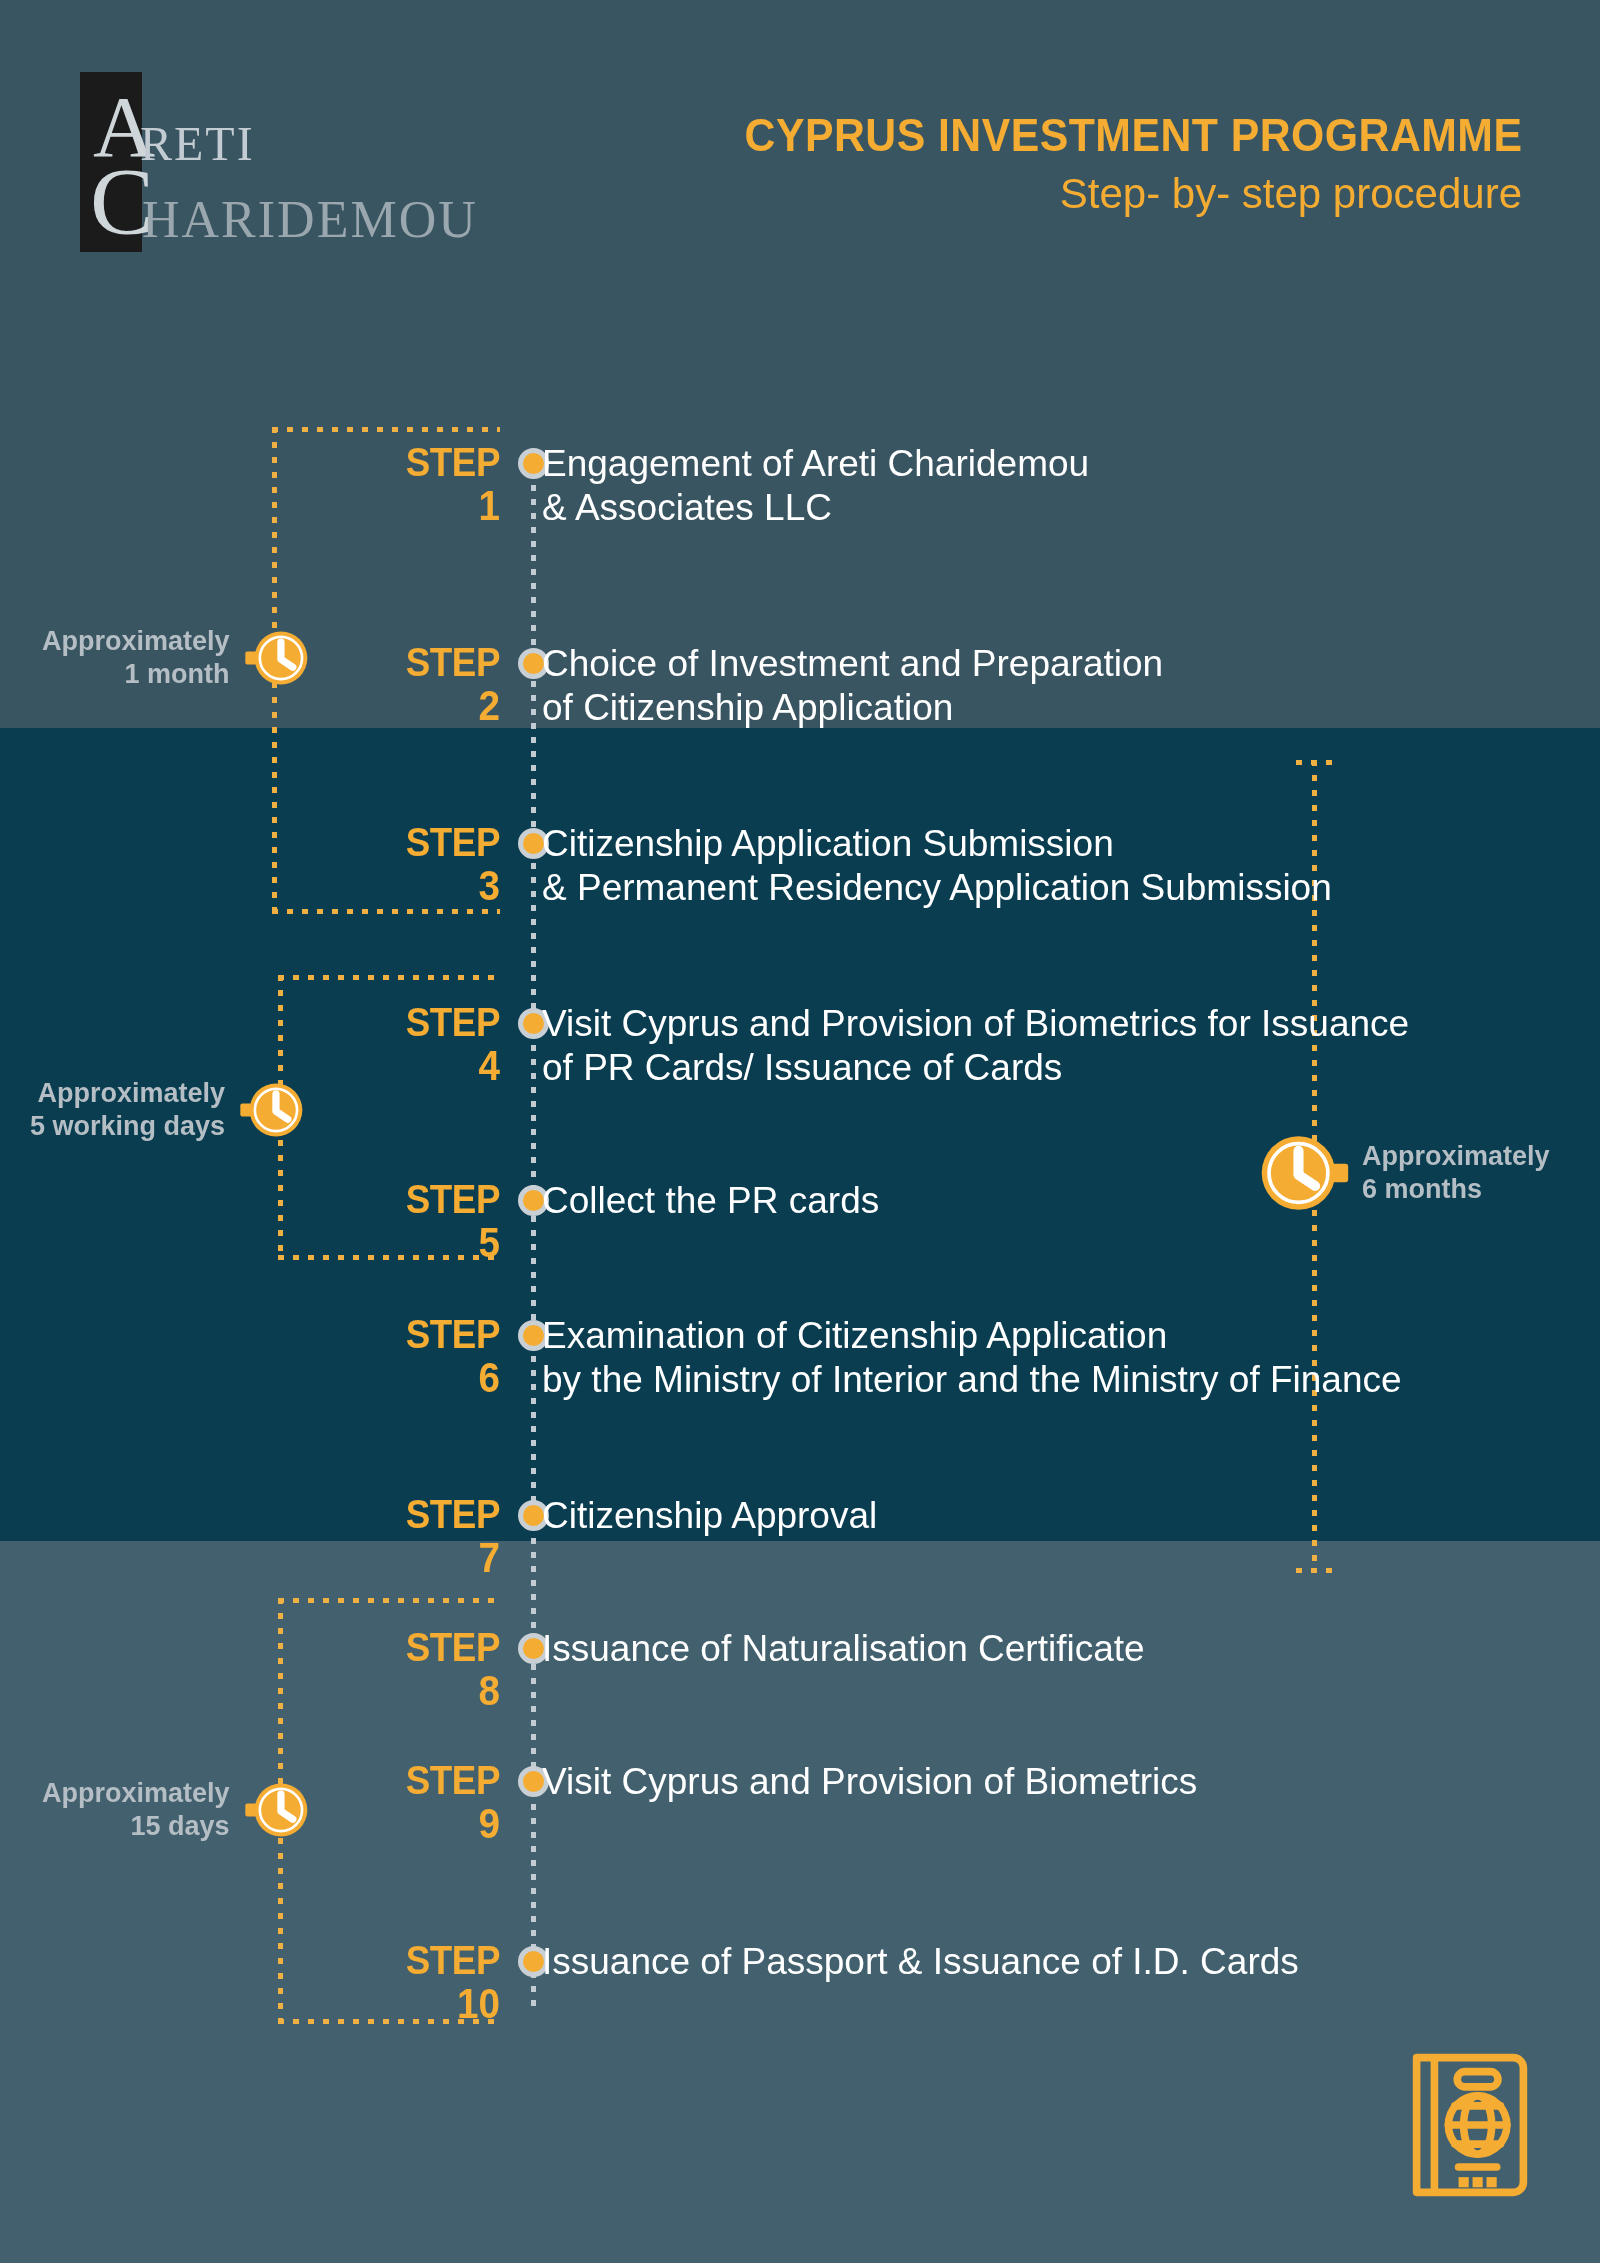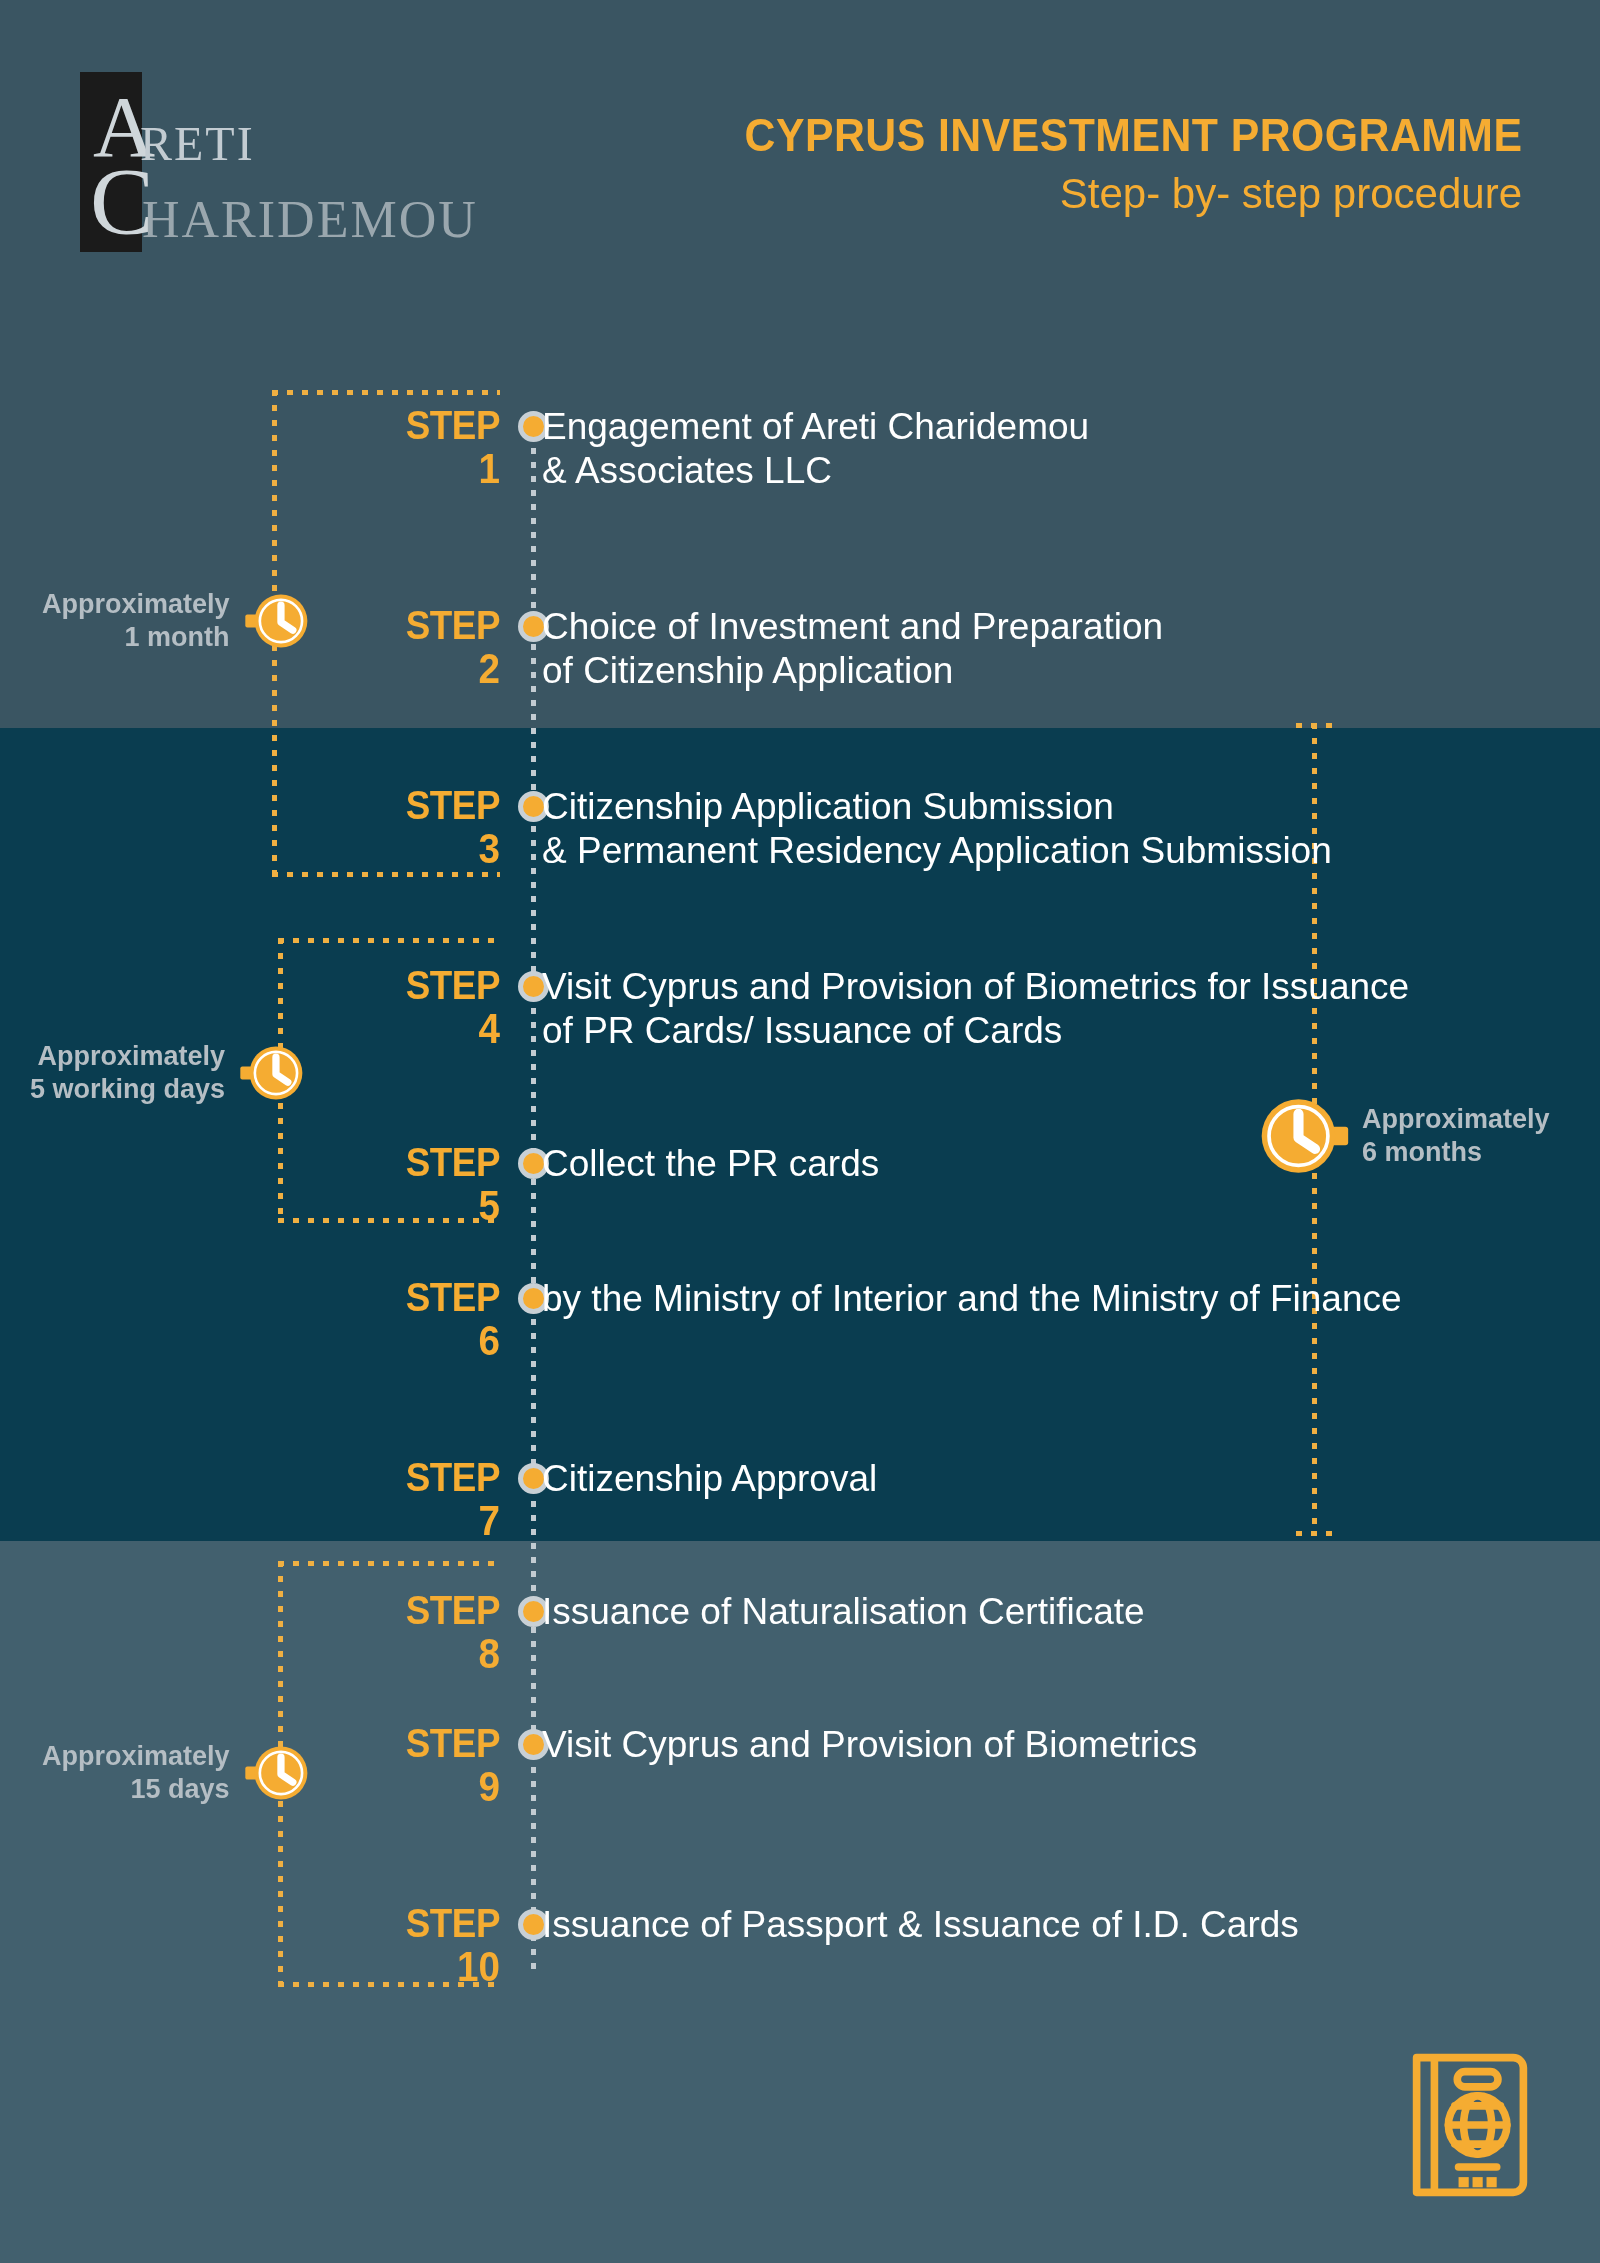--- a/index.html
+++ b/index.html
@@ -36,21 +36,21 @@
     color: #f5ac32; font-size: 46px; font-weight: 700; letter-spacing: 0.5px;
     line-height: 54px; transform: scaleX(0.93); transform-origin: right center;
     white-space: nowrap;
   }
   .subtitle {
     color: #f5ac32; font-size: 42px; font-weight: 400; line-height: 56px;
     margin-top: 4px; white-space: nowrap;
   }
 
   
-  #timeline { position: absolute; inset: 0; z-index: 4; }
+  #timeline { position: absolute; inset: 0; z-index: 4; margin-top: 37px; }
 
   
   .spine {
     position: absolute; left: 531px; width: 5px;
     background-image: linear-gradient(to bottom, #c3ccd2 0 6px, rgba(0,0,0,0) 6px 14px);
     background-size: 5px 14px;
   }
 
   
   .step { position: absolute; left: 0; width: 1600px; }
@@ -205,20 +205,21 @@
     </div>
   </div>
 
   <div class="step" style="top:1277px;">
     <div class="step-label">
       <span class="step-word">STEP</span>
       <span class="step-num">6</span>
     </div>
     <div class="marker"></div>
     <div class="step-text">
+      <span>Examination of Citizenship Application</span>
       <span>by the Ministry of Interior and the Ministry of Finance</span>
     </div>
   </div>
 
   <div class="step" style="top:1457px;">
     <div class="step-label">
       <span class="step-word">STEP</span>
       <span class="step-num">7</span>
     </div>
     <div class="marker"></div>

